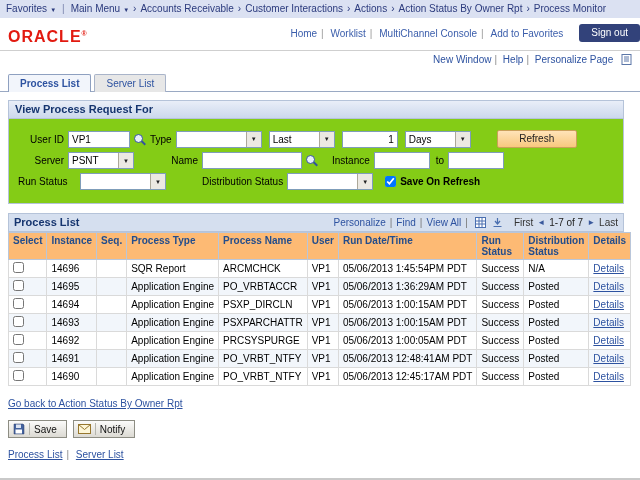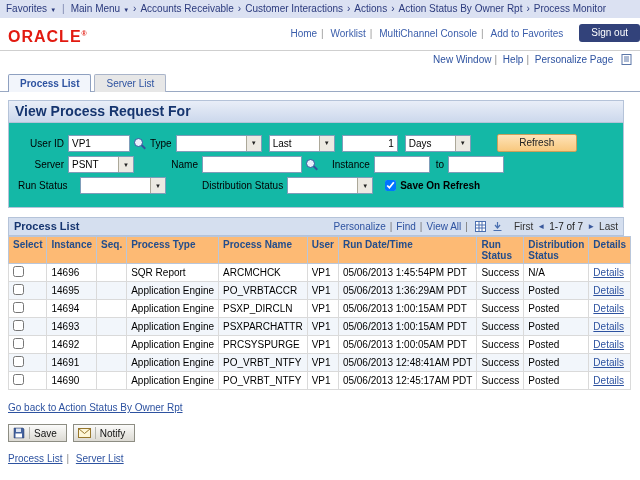--- a/index.html
+++ b/index.html
@@ -38,22 +38,22 @@
   .tab { font-size:10px; padding:3px 11px; border:1px solid #a9b4c9; border-bottom:none;
          background:#e7e7e7; color:#2d52a0; border-radius:2px 2px 0 0; position:relative; top:1px;
          cursor:pointer; }
   .tab.active { background:#f2f5fb; font-weight:bold; border-color:#8ea0c0; }
 
   .main { padding:8px 8px 0; }
 
   
   .groupbox { border:1px solid #b5c3d9; width:616px; }
   .gb-hdr { background:linear-gradient(#e9eef8,#ccd8ec); color:#16356f; font-weight:bold;
-            font-size:14px; padding:2px 6px 3px; border-bottom:1px solid #b5c3d9; }
-  .gb-body { background:#14b8a6; padding:7px 5px 9px; }
+            font-size:11px; padding:2px 6px 3px; border-bottom:1px solid #b5c3d9; }
+  .gb-body { background:#84cc16; padding:7px 5px 9px; }
   .frow { display:flex; align-items:center; margin:4px 0; font-size:10px; color:#000; }
   .lbl { display:inline-block; margin-right:4px; }
   .r { text-align:right; }
   .txt { height:17px; border:1px solid #7f9db9; font-size:10px; padding:0 3px;
          font-family:inherit; background:#fff; }
   .num { text-align:right; }
   .sel { display:inline-flex; height:17px; background:#fff; border:1px solid #7f9db9;
          align-items:stretch; cursor:pointer; }
   .sel-val { flex:1; font-size:10px; padding:2px 3px 0; overflow:hidden; white-space:nowrap; }
   .sel-arrow { width:15px; background:#ece9e2; border-left:1px solid #aca899; display:flex;

